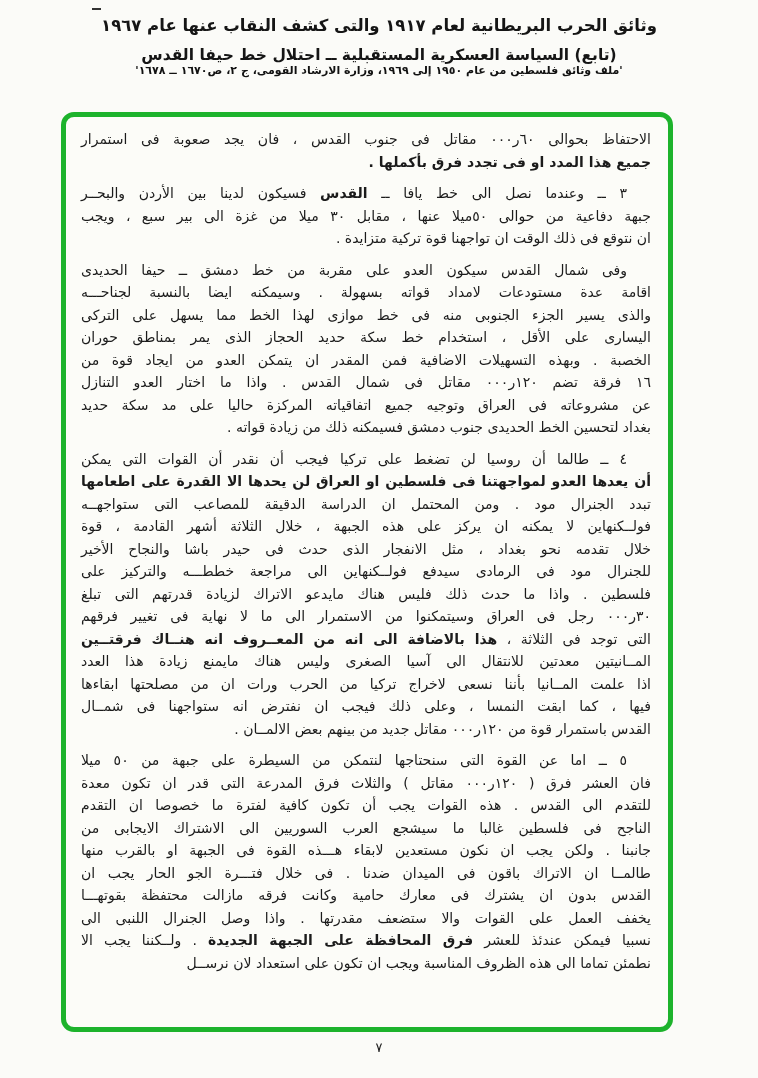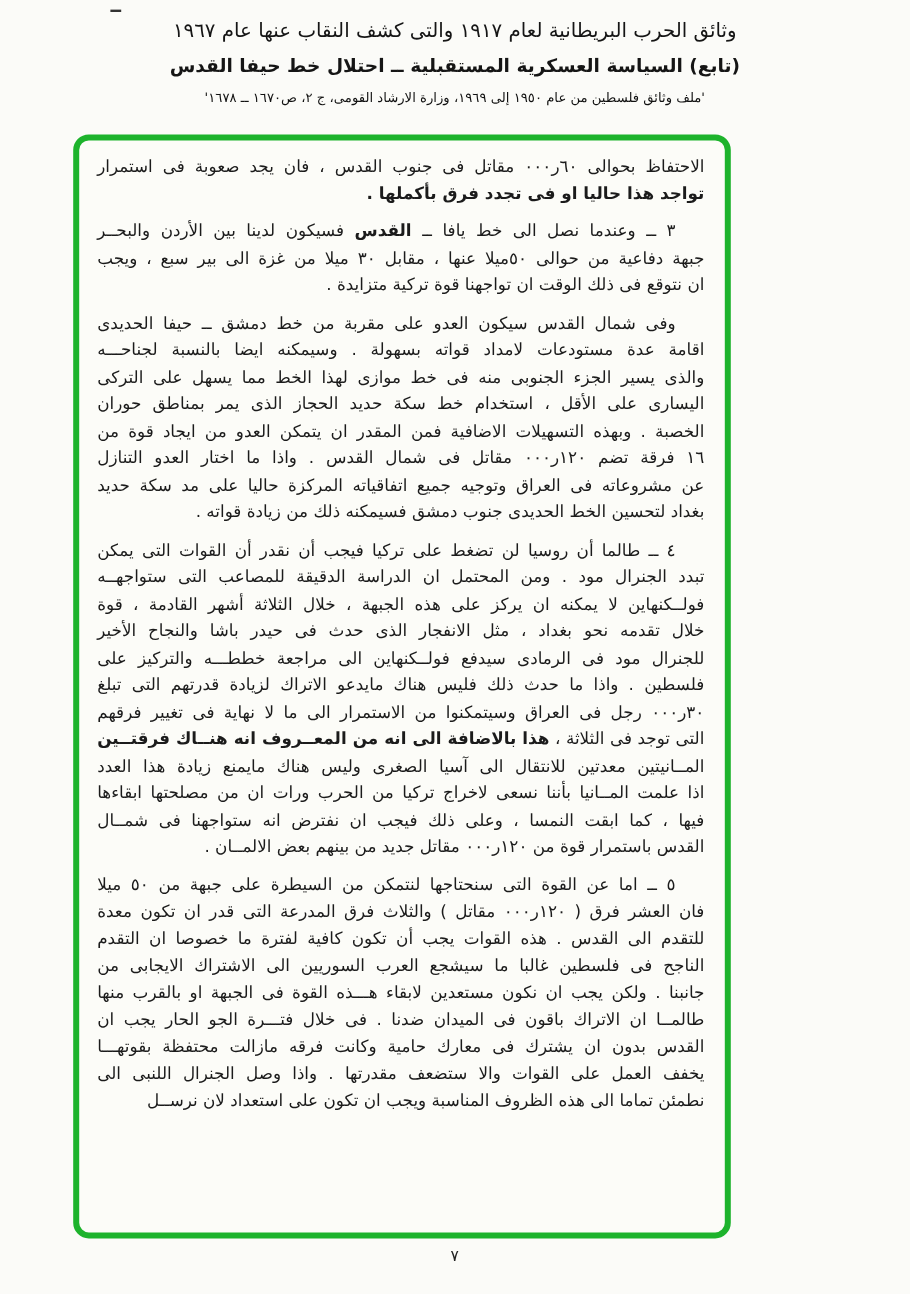--- a/index.html
+++ b/index.html
@@ -12,26 +12,26 @@
     overflow:hidden;
   }
   .page{position:absolute;inset:0;}
   .top-dash{
     position:absolute;left:92px;top:8px;width:9px;height:2px;background:#333;
   }
   .header{
     position:absolute;top:16px;left:0;right:0;
     text-align:center;direction:rtl;
   }
-  .h1{font-size:16.5px;font-weight:normal;letter-spacing:0;margin-bottom:11px;}
-  .h2{font-size:15.5px;font-weight:bold;margin-bottom:11px;}
-  .h3{font-size:11px;font-weight:normal;color:#111;}
+  .h1{font-size:16.5px;font-weight:bold;letter-spacing:0;margin-bottom:11px;}
+  .h2{font-size:15.5px;font-weight:bold;margin-bottom:0;}
+  .h3{font-size:11px;font-weight:bold;color:#111;}
   .green-box{
     position:absolute;left:61px;top:112px;
-    width:548px;height:920px;
+    width:612px;height:920px;
     box-sizing:border-box;
     border:5px solid #1db32c;
     border-radius:13px;
     background:#fcfcf8;
     padding:11px 17px 0 15px;
   }
   .body-text{
     direction:rtl;
     font-size:14px;
     line-height:22.5px;
@@ -62,39 +62,40 @@
   <div class="header">
     <div class="h1">وثائق الحرب البريطانية لعام ١٩١٧ والتى كشف النقاب عنها عام ١٩٦٧</div>
     <div class="h2">(تابع) السياسة العسكرية المستقبلية ــ احتلال خط حيفا القدس</div>
     <div class="h3">'ملف وثائق فلسطين من عام ١٩٥٠ إلى ١٩٦٩، وزارة الارشاد القومى، ج ٢، ص١٦٧٠ ــ ١٦٧٨'</div>
   </div>
 
   <div class="green-box" style="border-color: rgb(29, 179, 44);">
     <div class="body-text" id="body-text">
         <div class="para">
           <div class="line"><span>الاحتفاظ بحوالى ٦٠ر٠٠٠ مقاتل فى جنوب القدس ، فان يجد صعوبة فى استمرار</span></div>
-          <div class="line last"><span class="b">تواجد هذا حاليا او فى تجدد فرق بأكملها .</span></div>
+          <div class="line last"><span class="b">جميع هذا المدد او فى تجدد فرق بأكملها .</span></div>
         </div>
         <div class="para">
           <div class="line first"><span>٣ ــ وعندما نصل الى خط يافا ــ </span><span class="b">القدس</span><span> فسيكون لدينا بين الأردن والبحــر</span></div>
           <div class="line"><span>جبهة دفاعية من حوالى ٥٠ميلا عنها ، مقابل ٣٠ ميلا من غزة الى بير سبع ، ويجب</span></div>
           <div class="line last"><span>ان نتوقع فى ذلك الوقت ان تواجهنا قوة تركية متزايدة .</span></div>
         </div>
         <div class="para">
           <div class="line first"><span>وفى شمال القدس سيكون العدو على مقربة من خط دمشق ــ حيفا الحديدى</span></div>
           <div class="line"><span>اقامة عدة مستودعات لامداد قواته بسهولة . وسيمكنه ايضا بالنسبة لجناحـــه</span></div>
           <div class="line"><span>والذى يسير الجزء الجنوبى منه فى خط موازى لهذا الخط مما يسهل على التركى</span></div>
           <div class="line"><span>اليسارى على الأقل ، استخدام خط سكة حديد الحجاز الذى يمر بمناطق حوران</span></div>
           <div class="line"><span>الخصبة . وبهذه التسهيلات الاضافية فمن المقدر ان يتمكن العدو من ايجاد قوة من</span></div>
           <div class="line"><span>١٦ فرقة تضم ١٢٠ر٠٠٠ مقاتل فى شمال القدس . واذا ما اختار العدو التنازل</span></div>
           <div class="line"><span>عن مشروعاته فى العراق وتوجيه جميع اتفاقياته المركزة حاليا على مد سكة حديد</span></div>
           <div class="line last"><span>بغداد لتحسين الخط الحديدى جنوب دمشق فسيمكنه ذلك من زيادة قواته .</span></div>
         </div>
         <div class="para">
           <div class="line first"><span>٤ ــ طالما أن روسيا لن تضغط على تركيا فيجب أن نقدر أن القوات التى يمكن</span></div>
+          <div class="line"><span class="b">أن يعدها العدو لمواجهتنا فى فلسطين او العراق لن يحدها الا القدرة على اطعامها</span></div>
           <div class="line"><span>تبدد الجنرال مود . ومن المحتمل ان الدراسة الدقيقة للمصاعب التى ستواجهــه</span></div>
           <div class="line"><span>فولــكنهاين لا يمكنه ان يركز على هذه الجبهة ، خلال الثلاثة أشهر القادمة ، قوة</span></div>
           <div class="line"><span>خلال تقدمه نحو بغداد ، مثل الانفجار الذى حدث فى حيدر باشا والنجاح الأخير</span></div>
           <div class="line"><span>للجنرال مود فى الرمادى سيدفع فولــكنهاين الى مراجعة خططـــه والتركيز على</span></div>
           <div class="line"><span>فلسطين . واذا ما حدث ذلك فليس هناك مايدعو الاتراك لزيادة قدرتهم التى تبلغ</span></div>
           <div class="line"><span>٣٠ر٠٠٠ رجل فى العراق وسيتمكنوا من الاستمرار الى ما لا نهاية فى تغيير فرقهم</span></div>
           <div class="line"><span>التى توجد فى الثلاثة ، </span><span class="b">هذا بالاضافة الى انه من المعــروف انه هنــاك فرقتــين</span></div>
           <div class="line"><span>المــانيتين معدتين للانتقال الى آسيا الصغرى وليس هناك مايمنع زيادة هذا العدد</span></div>
           <div class="line"><span>اذا علمت المــانيا بأننا نسعى لاخراج تركيا من الحرب ورات ان من مصلحتها ابقاءها</span></div>
           <div class="line"><span>فيها ، كما ابقت النمسا ، وعلى ذلك فيجب ان نفترض انه ستواجهنا فى شمــال</span></div>
@@ -102,20 +103,21 @@
         </div>
         <div class="para">
           <div class="line first"><span>٥ ــ اما عن القوة التى سنحتاجها لنتمكن من السيطرة على جبهة من ٥٠ ميلا</span></div>
           <div class="line"><span>فان العشر فرق ( ١٢٠ر٠٠٠ مقاتل ) والثلاث فرق المدرعة التى قدر ان تكون معدة</span></div>
           <div class="line"><span>للتقدم الى القدس . هذه القوات يجب أن تكون كافية لفترة ما خصوصا ان التقدم</span></div>
           <div class="line"><span>الناجح فى فلسطين غالبا ما سيشجع العرب السوريين الى الاشتراك الايجابى من</span></div>
           <div class="line"><span>جانبنا . ولكن يجب ان نكون مستعدين لابقاء هـــذه القوة فى الجبهة او بالقرب منها</span></div>
           <div class="line"><span>طالمــا ان الاتراك باقون فى الميدان ضدنا . فى خلال فتـــرة الجو الحار يجب ان</span></div>
           <div class="line"><span>القدس بدون ان يشترك فى معارك حامية وكانت فرقه مازالت محتفظة بقوتهـــا</span></div>
           <div class="line"><span>يخفف العمل على القوات والا ستضعف مقدرتها . واذا وصل الجنرال اللنبى الى</span></div>
+          <div class="line"><span>نسبيا فيمكن عندئذ للعشر </span><span class="b">فرق المحافظة على الجبهة الجديدة</span><span> . ولــكننا يجب الا</span></div>
           <div class="line last"><span>نطمئن تماما الى هذه الظروف المناسبة ويجب ان تكون على استعداد لان نرســل</span></div>
         </div>
       </div>
   </div>
 
   <div class="page-number">٧</div>
 
 </div>
 
 </body></html>

